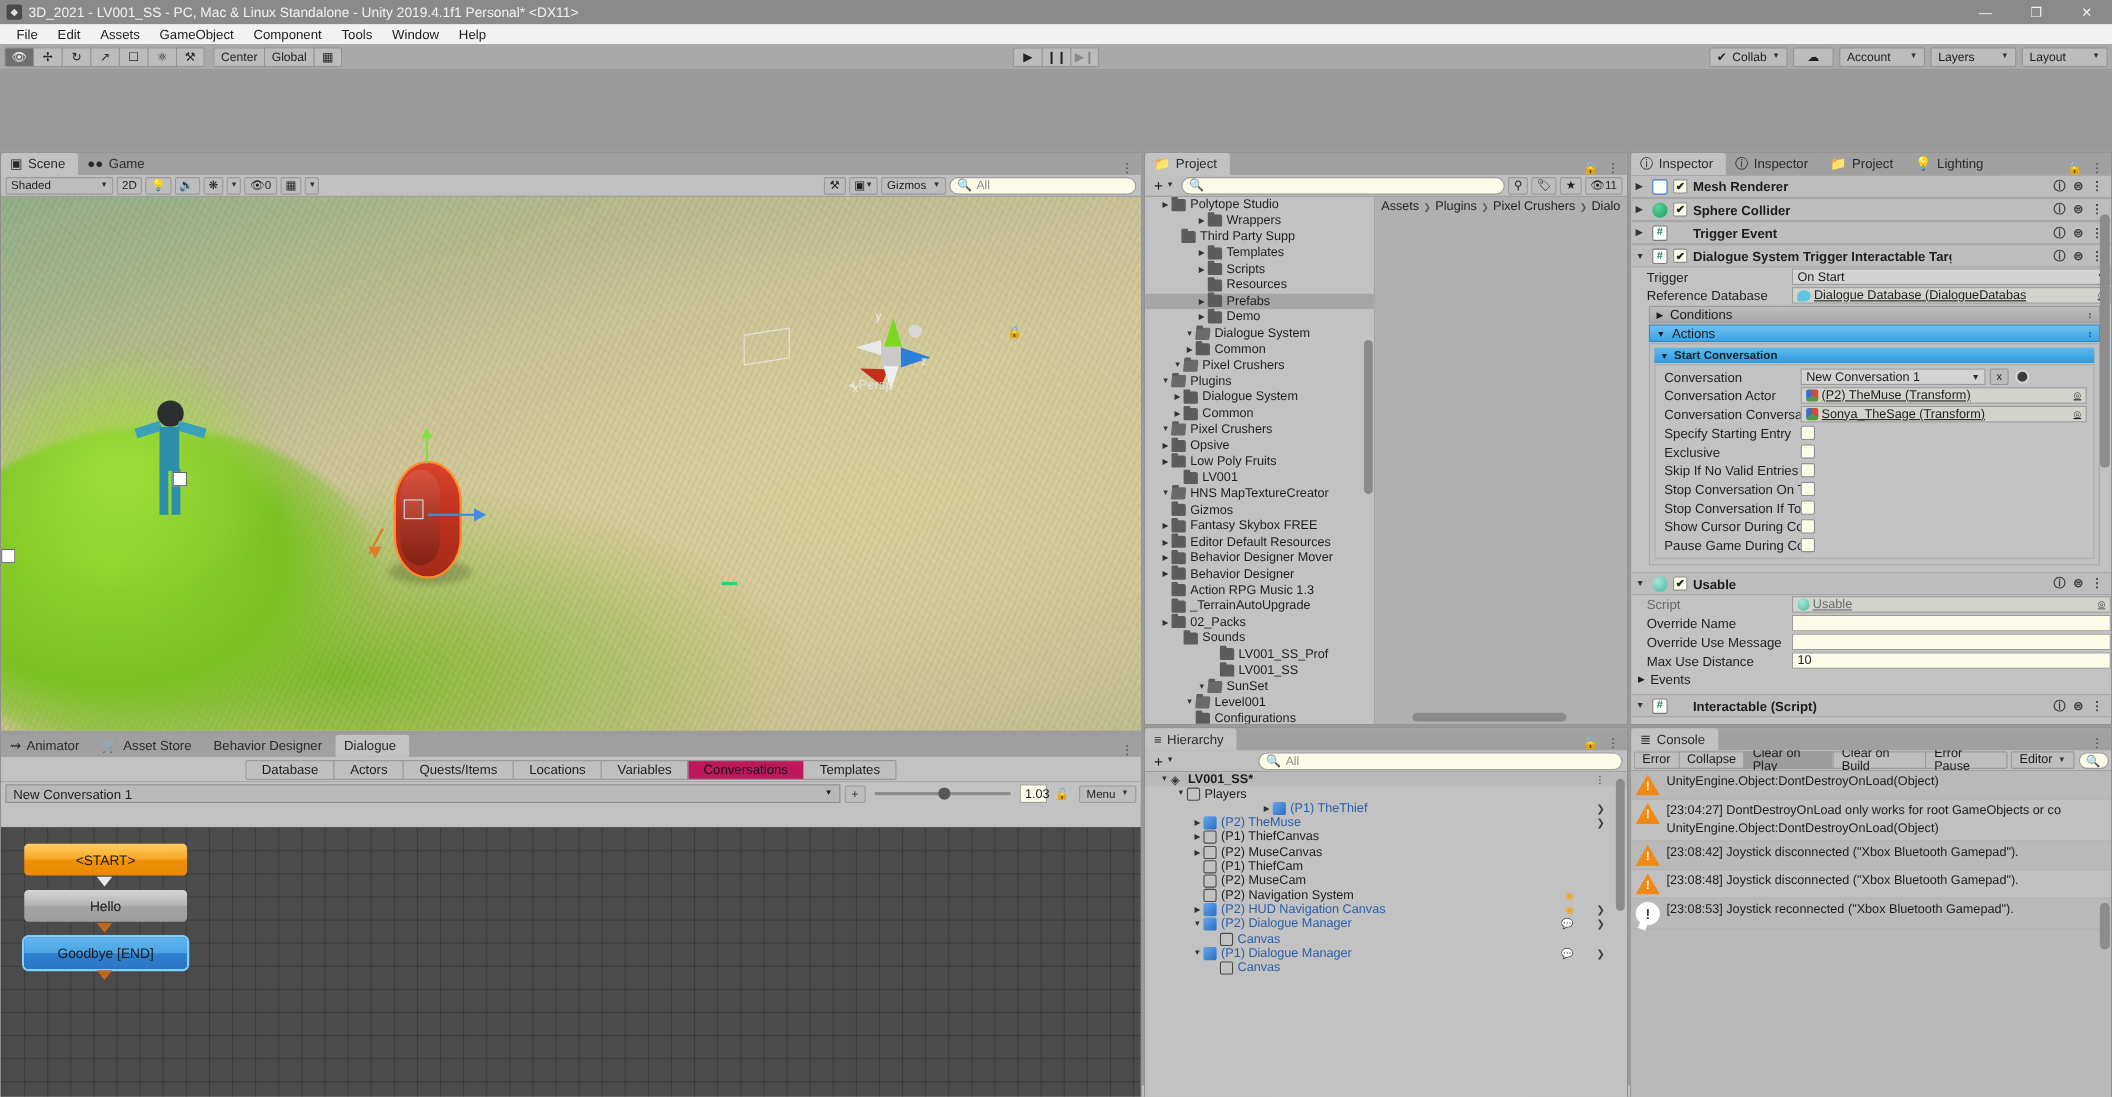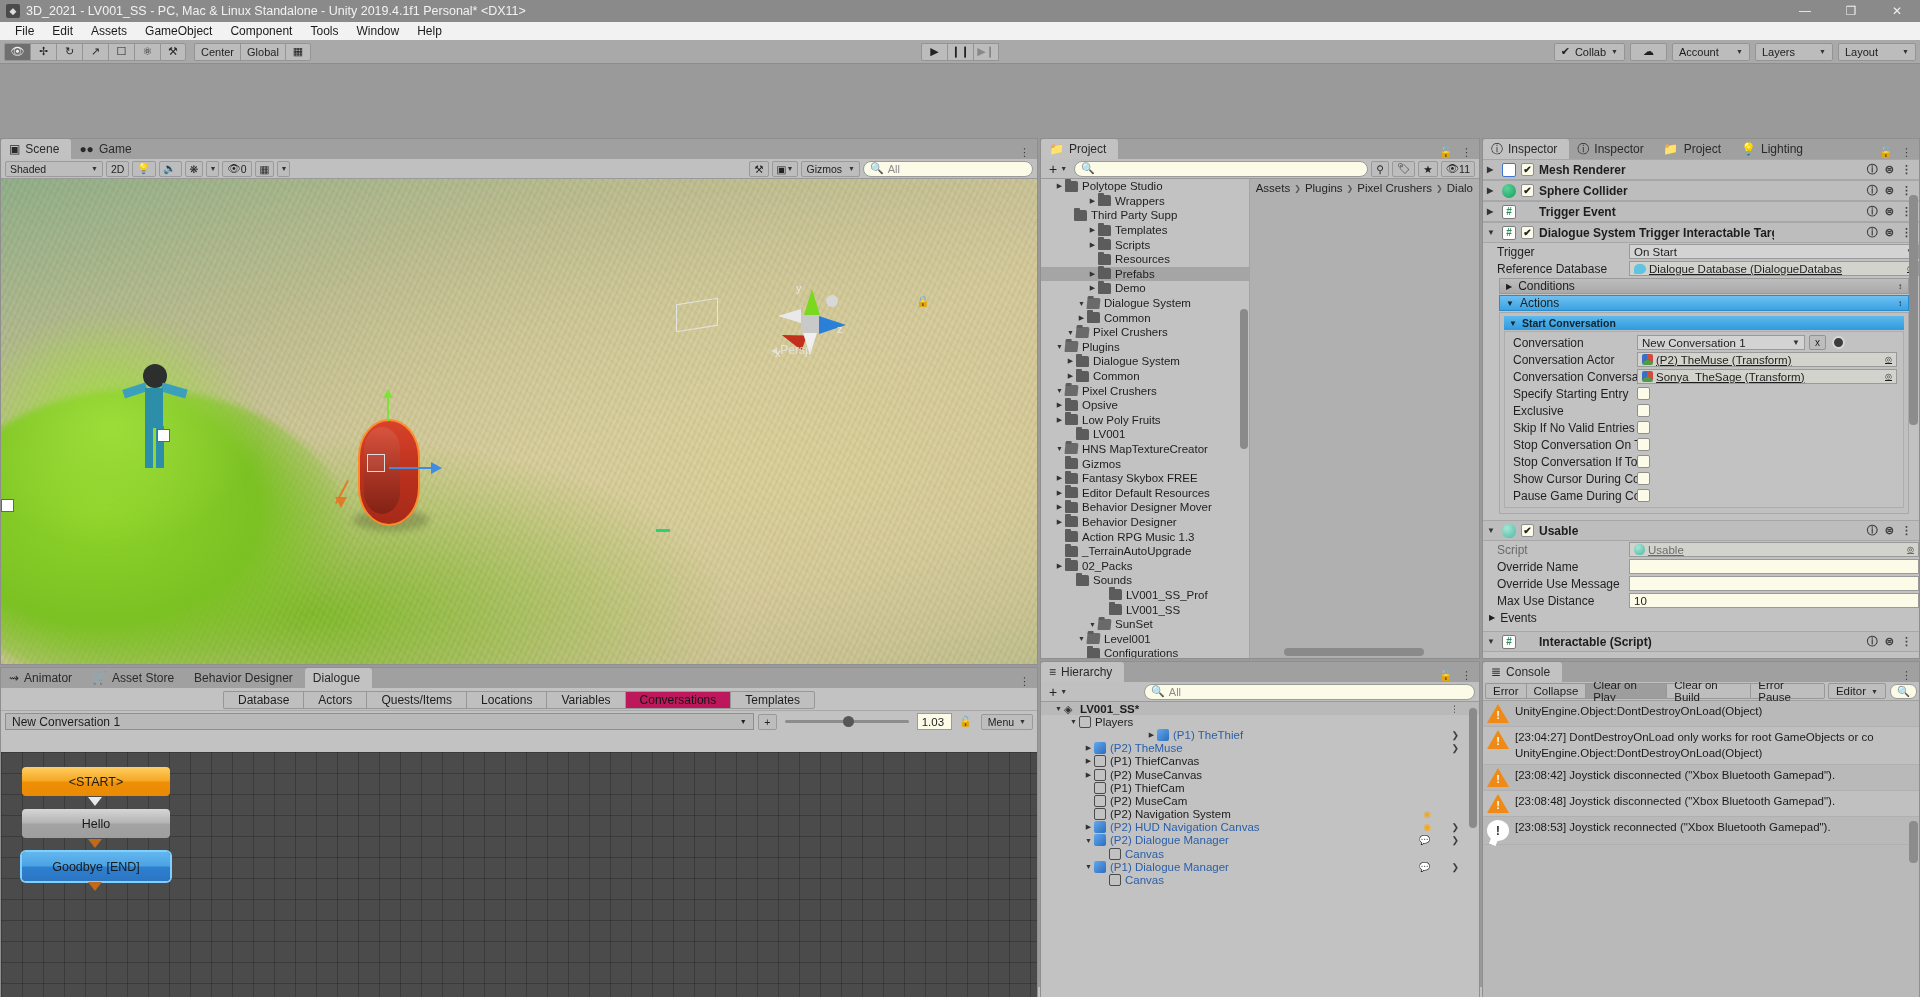--- a/index.html
+++ b/index.html
@@ -104,21 +104,21 @@
   .stab:first-child{border-radius:2px 0 0 2px;}
   .stab:last-child{border-right:1px solid #979797; border-radius:0 2px 2px 0;}
   .stab.sel{ background:#be185d; color:#141414;}
   .dlg-toolrow{ height:22px; background:#c2c2c2; display:flex; align-items:center; gap:4px; padding:0 4px; border-top:1px solid #a8a8a8;}
   .convfield{ flex:1; height:17px; background:#b9b9b9; border:1px solid #8f8f8f; display:flex; align-items:center;
     padding:0 6px; font-size:12px; }
   .convfield .c{margin-left:auto;font-size:7px;}
   .zoomslider{ width:132px; height:17px; display:flex; align-items:center; position:relative;}
   .zoomslider .track{ position:absolute; left:4px; right:4px; height:3px; background:#8c8c8c; border-radius:2px;}
   .zoomslider .knob{ position:absolute; left:62px; width:11px;height:11px;border-radius:50%;background:#565656;}
-  .zoomval{ width:35px; height:17px; background:#fbfbe8; border:1px solid #9b9b9b; font-size:11.5px;
+  .zoomval{ width:25px; height:17px; background:#fbfbe8; border:1px solid #9b9b9b; font-size:11.5px;
     display:flex;align-items:center; padding:0 4px;}
   .canvasarea{ position:absolute; left:0; right:0; top:84px; bottom:0; background:#4b4b4b;
     background-image:
       linear-gradient(to right, rgba(0,0,0,.22) 1px, transparent 1px),
       linear-gradient(to bottom, rgba(0,0,0,.22) 1px, transparent 1px);
     background-size:21px 21px; overflow:hidden;}
   .node{ position:absolute; width:148px; height:29px; border-radius:4px; display:flex; align-items:center;
     justify-content:center; font-size:12.5px; color:#1a1a1a;}
   .node.start{ background:linear-gradient(180deg,#ffcf63 0%,#f6a723 48%,#ef8f06 52%,#e98a05 100%); }
   .node.grey{ background:linear-gradient(180deg,#d6d6d6 0%,#b4b4b4 48%,#a3a3a3 52%,#9e9e9e 100%); }

